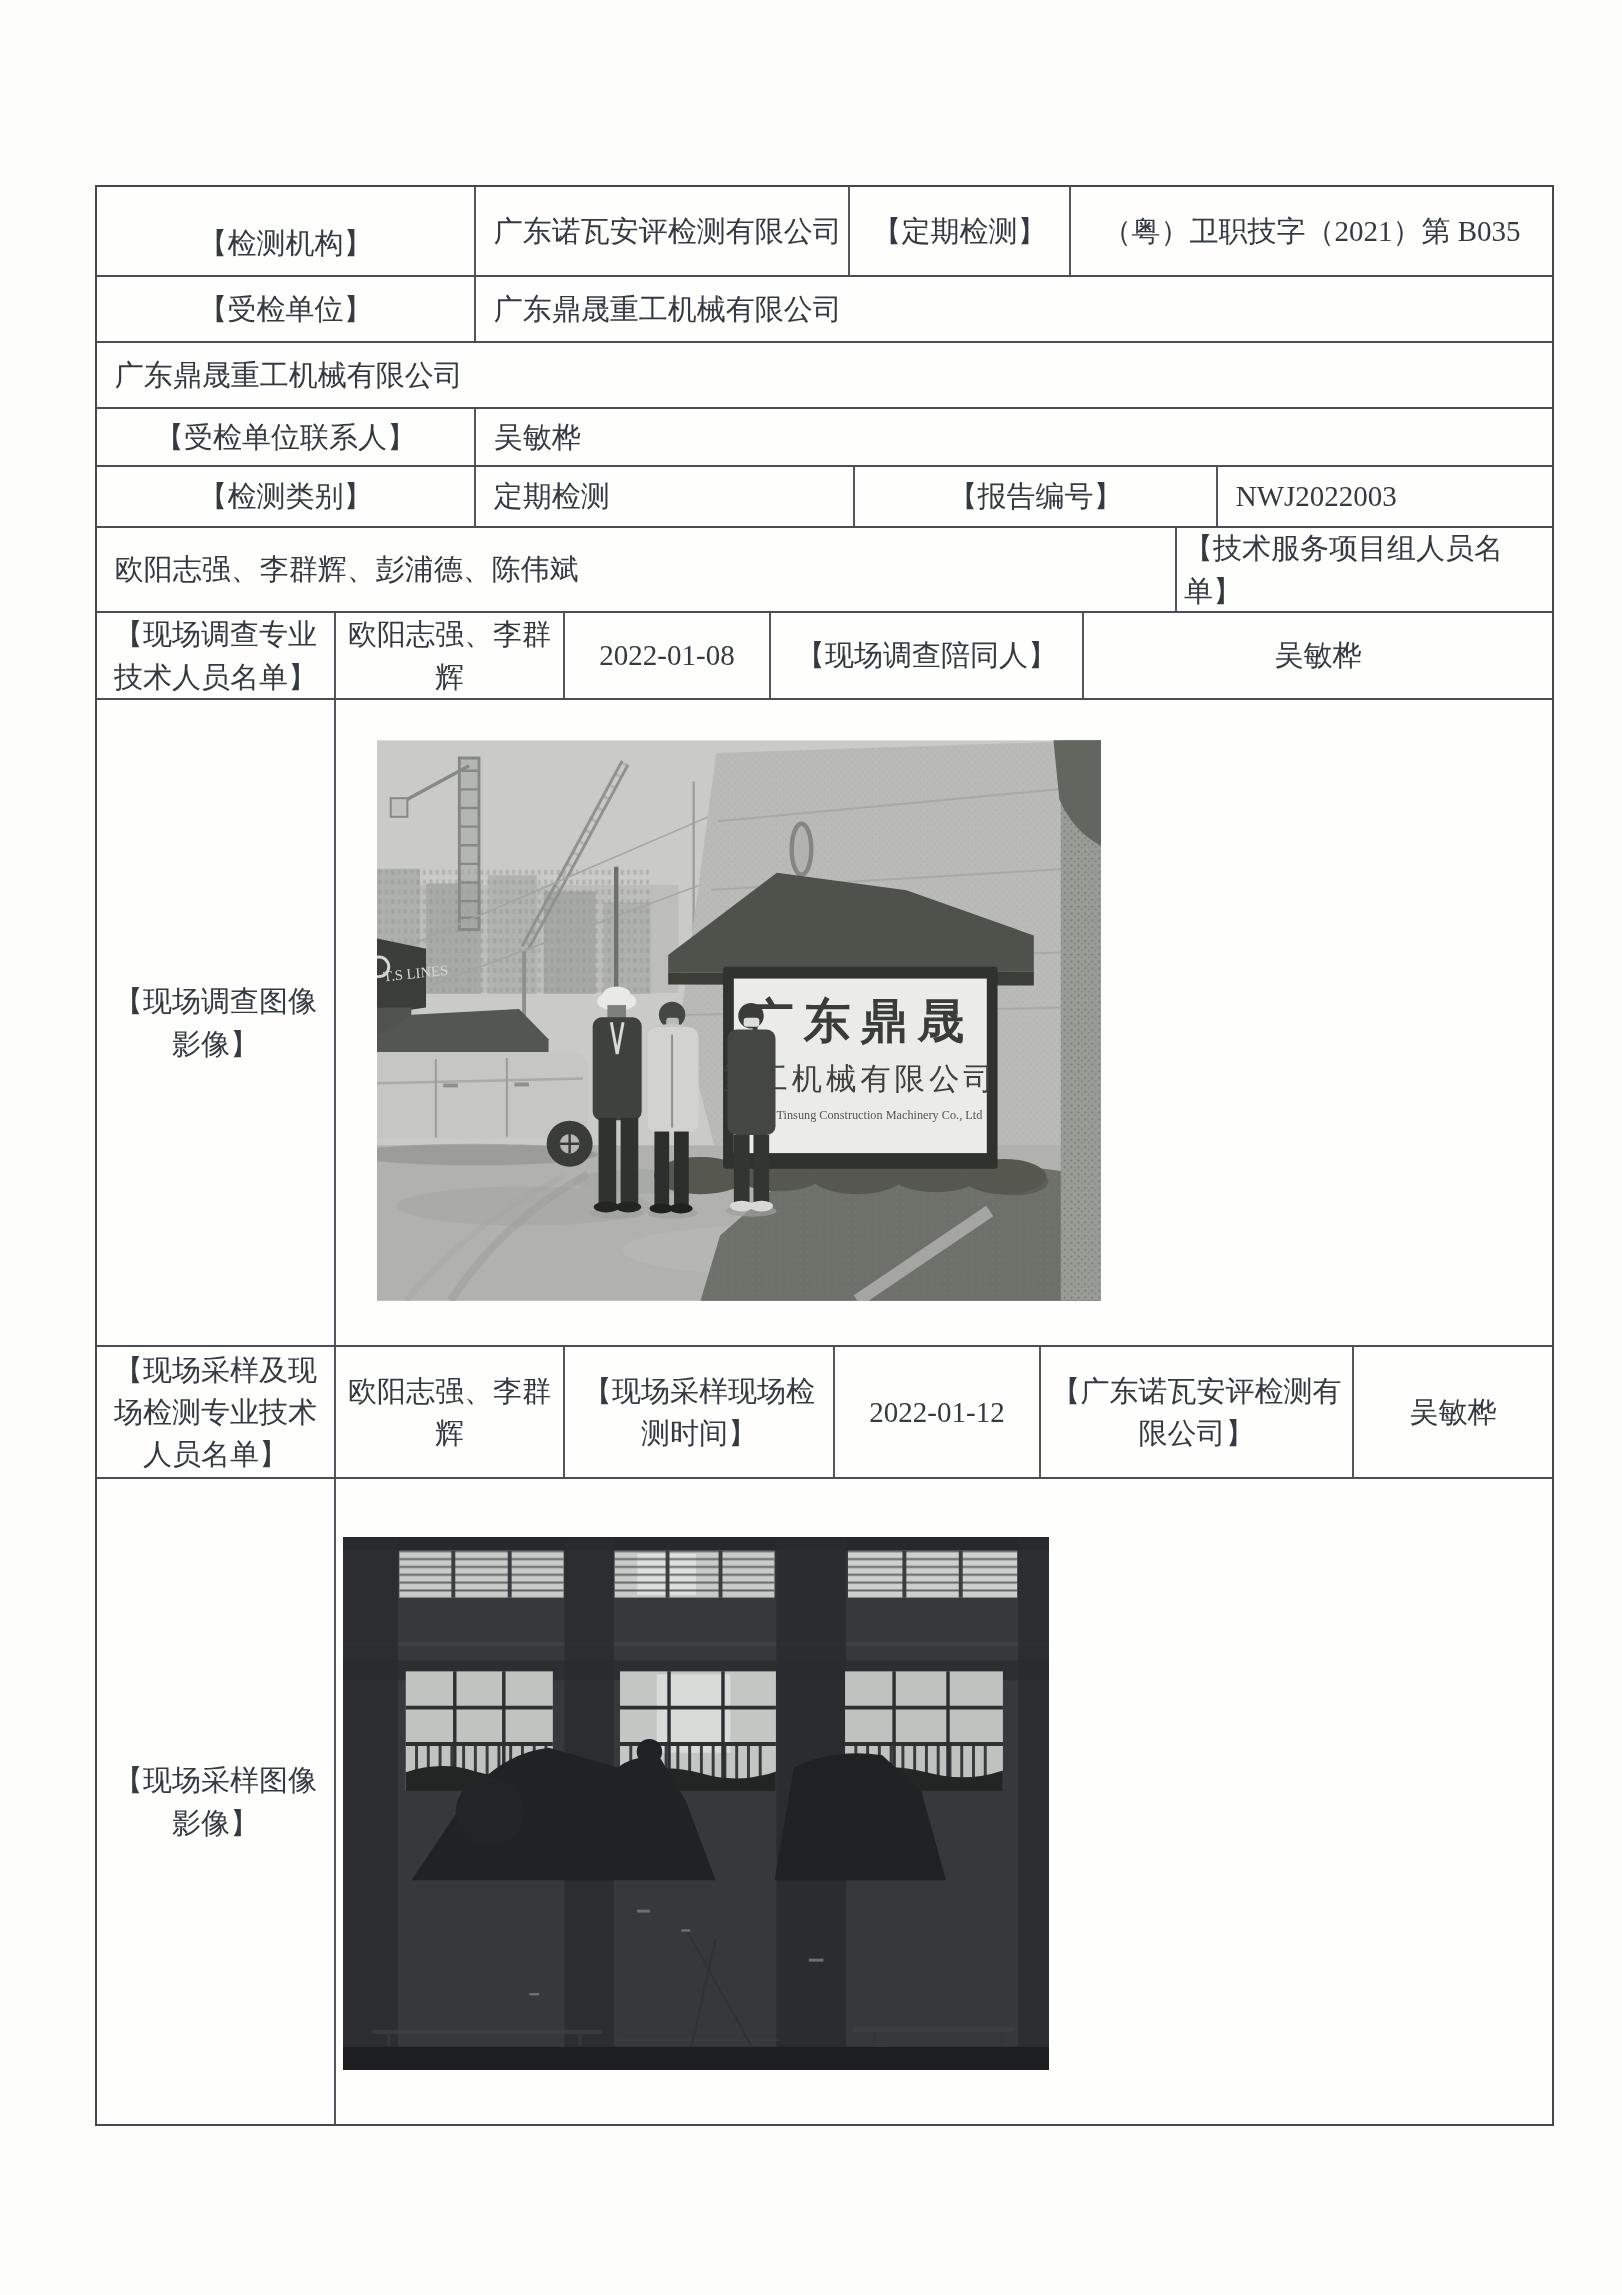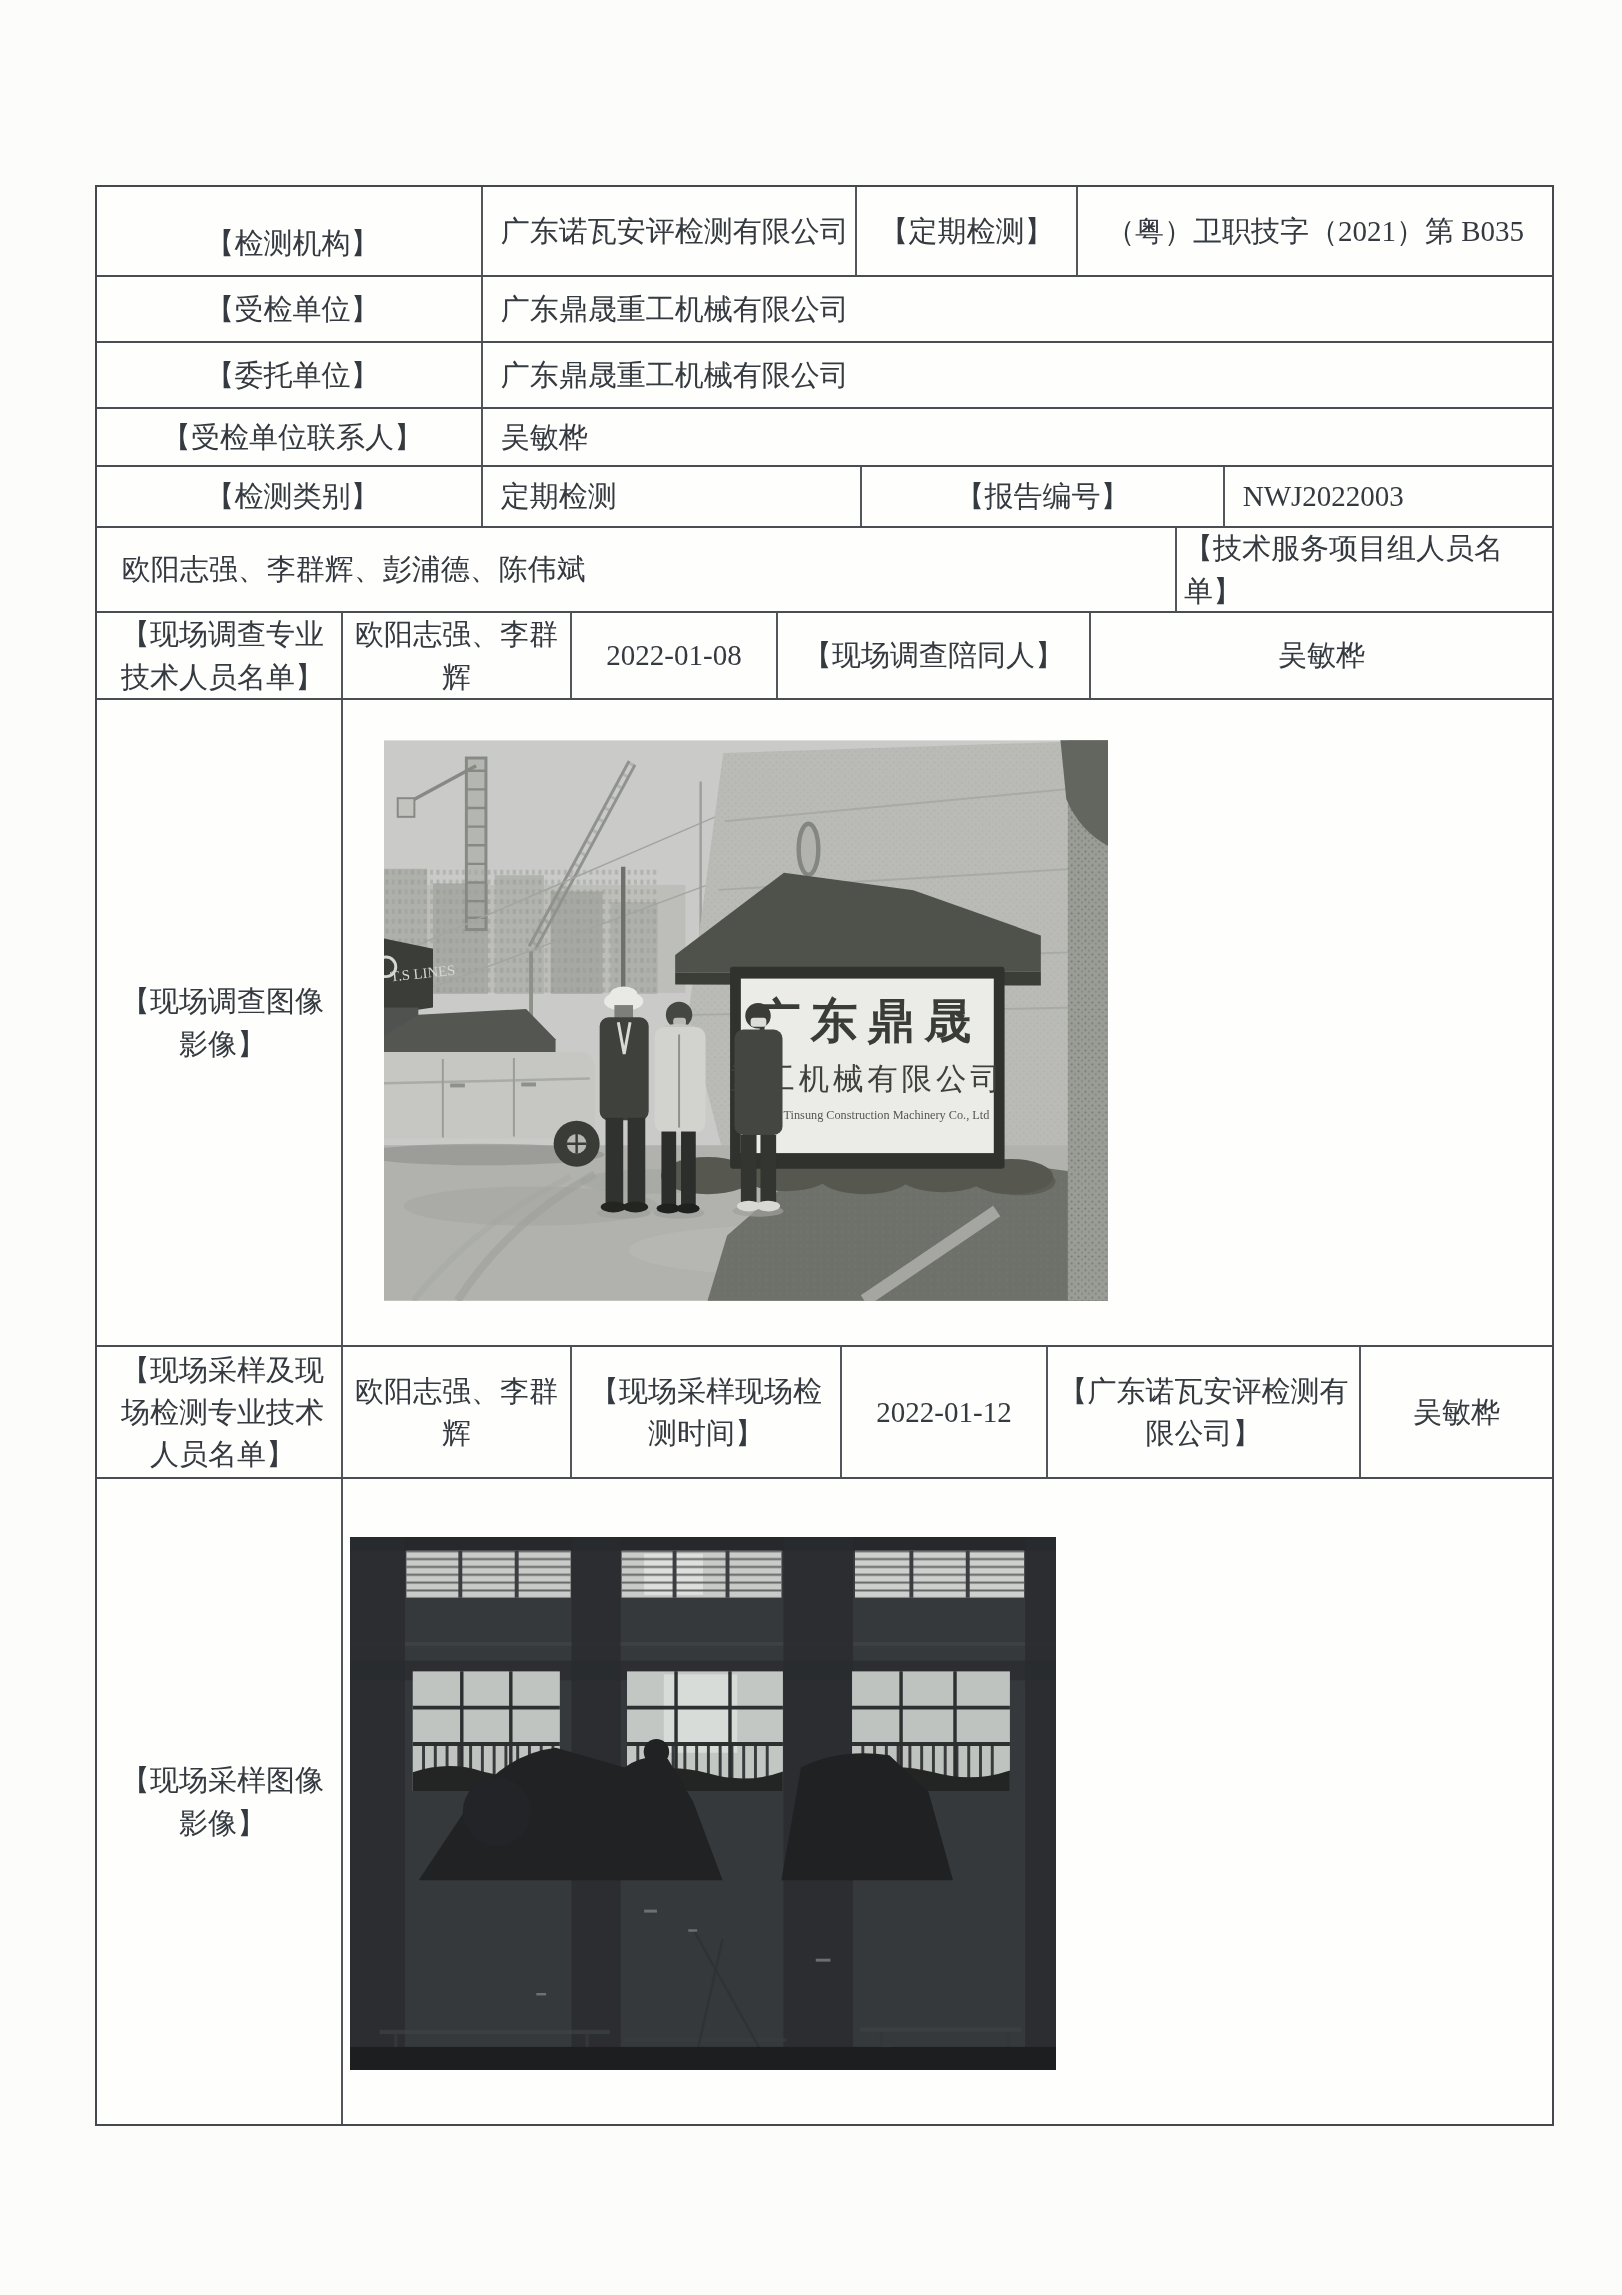--- a/index.html
+++ b/index.html
@@ -16,21 +16,21 @@
   }
   .trow{display:flex;box-sizing:border-box;border-top:2.9px solid #4a4d52;position:relative;}
   .trow:first-child{border-top:none;}
   .h-r1{height:88px}.h-r2{height:66px}.h-r3{height:66px}.h-r4{height:58px}
   .h-r5{height:61px}.h-r6{height:85px}.h-r7{height:87px}.h-r8{height:647px}
   .h-r9{height:132px}.h-r10{height:647px}
   .cell{
     box-sizing:border-box;border-left:2px solid #53565b;
     display:flex;align-items:center;overflow:hidden;
   }
-  .cell:first-child{border-left:none;margin-left:7px;}
+  .cell:first-child{border-left:none;}
   .cw-a{width:377px}.cw-b{width:374px}.cw-c{width:221px}
   .cw-d{width:379px}.cw-e{width:363px}
   .cw-f{width:237px}.cw-g{width:229px}.cw-h{width:270px}.cw-i{width:206px}.cw-j{width:313px}
   .fill{flex:1}
   .ctr{justify-content:center;text-align:center;padding:0 4.9px;}
   .ctr-pad{justify-content:center;text-align:center;padding:0 14.7px;}
   .pad-l{justify-content:flex-start;text-align:left;padding-left:17.7px;padding-right:4.9px;}
   .pad-l2{justify-content:flex-start;text-align:left;padding-left:6.9px;padding-right:6.9px;}
   .low{align-items:flex-end;padding-bottom:10.8px;}
   .photo-cell{position:relative;}
@@ -62,23 +62,20 @@
   <div class="trow h-r2">
     <div class="cell cw-a ctr-pad">
       <span>【受检单位】</span>
     </div>
     <div class="cell fill pad-l">
       <span>广东鼎晟重工机械有限公司</span>
     </div>
   </div>
 
   <div class="trow h-r3">
-    <div class="cell cw-a ctr-pad">
-      <span>【委托单位】</span>
-    </div>
     <div class="cell fill pad-l">
       <span>广东鼎晟重工机械有限公司</span>
     </div>
   </div>
 
   <div class="trow h-r4">
     <div class="cell cw-a ctr-pad">
       <span>【受检单位联系人】</span>
     </div>
     <div class="cell fill pad-l">

